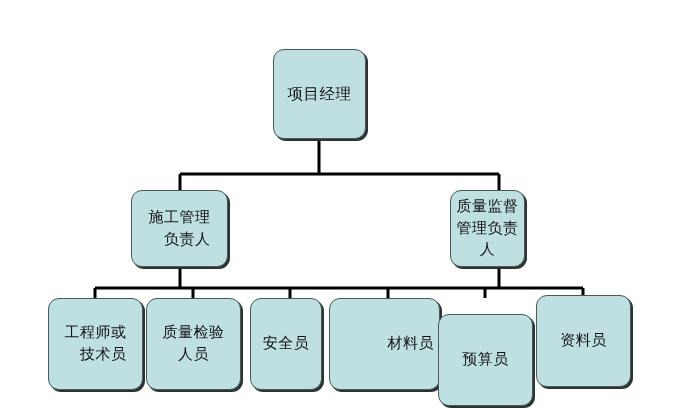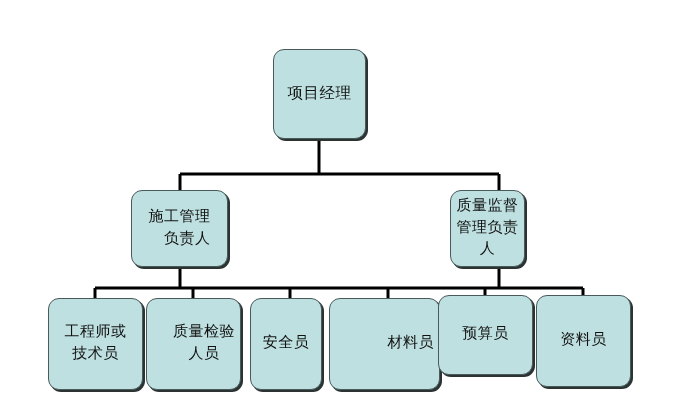--- a/index.html
+++ b/index.html
@@ -29,21 +29,21 @@
     box-sizing: border-box;
     background: #bfe0e0;
     border: 1px solid #4a5a5a;
     border-radius: 11px;
     box-shadow: 2px 2px 0 0 #2b3333;
     display: flex;
     align-items: center;
     justify-content: center;
     text-align: center;
     color: #111111;
-    font-family: Liberation Mono, monospace;
+    font-family: Liberation Serif, serif;
     font-size: 15px;
     line-height: 1.45;
     letter-spacing: 0.5px;
     z-index: 2;
   }
   .node-label {
     display: block;
     padding: 0 5px;
     white-space: pre-line;
   }
@@ -81,34 +81,34 @@
   <div class="node level-2" style="left: 131px; top: 190px; width: 97px; height: 77px; text-align: right;">
     <span class="node-label">施工管理
 负责人</span>
   </div>
   <div class="node level-2" style="left: 450px; top: 190px; width: 75px; height: 77px;">
     <span class="node-label">质量监督
 管理负责
 人</span>
   </div>
 
-  <div class="node level-3" style="left: 48px; top: 298px; width: 95px; height: 92px;">
+  <div class="node level-3" style="left: 48px; top: 298px; width: 95px; height: 92px; text-align: right;">
     <span class="node-label">工程师或
 技术员</span>
   </div>
-  <div class="node level-3" style="left: 146px; top: 298px; width: 95px; height: 92px; justify-content: flex-end;">
+  <div class="node level-3" style="left: 146px; top: 298px; width: 95px; height: 92px;">
     <span class="node-label">质量检验
 人员</span>
   </div>
   <div class="node level-3" style="left: 250px; top: 298px; width: 72px; height: 92px;">
     <span class="node-label">安全员</span>
   </div>
   <div class="node level-3" style="left: 329px; top: 298px; width: 111px; height: 92px; justify-content: flex-end;">
     <span class="node-label">材料员</span>
   </div>
-  <div class="node level-3" style="left: 438px; top: 295px; width: 95px; height: 80px;">
+  <div class="node level-3" style="left: 438px; top: 314px; width: 95px; height: 92px;">
     <span class="node-label">预算员</span>
   </div>
   <div class="node level-3" style="left: 536px; top: 295px; width: 95px; height: 92px;">
     <span class="node-label">资料员</span>
   </div>
 
 </div>
 
 </body></html>

